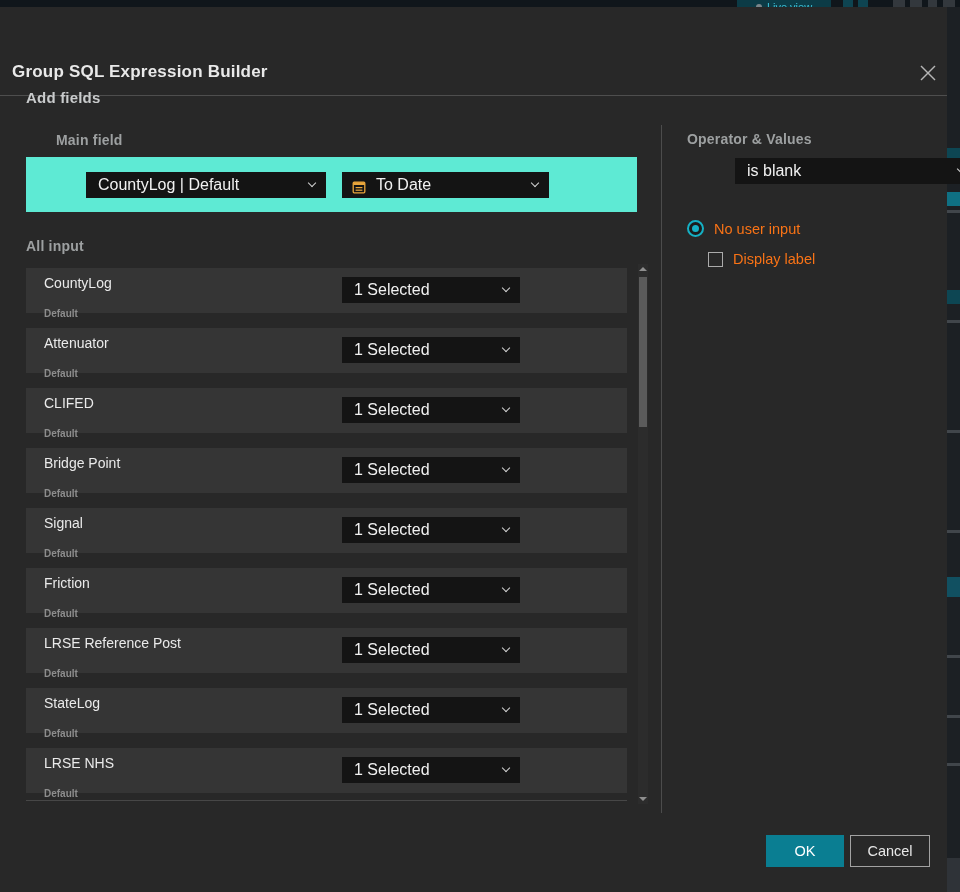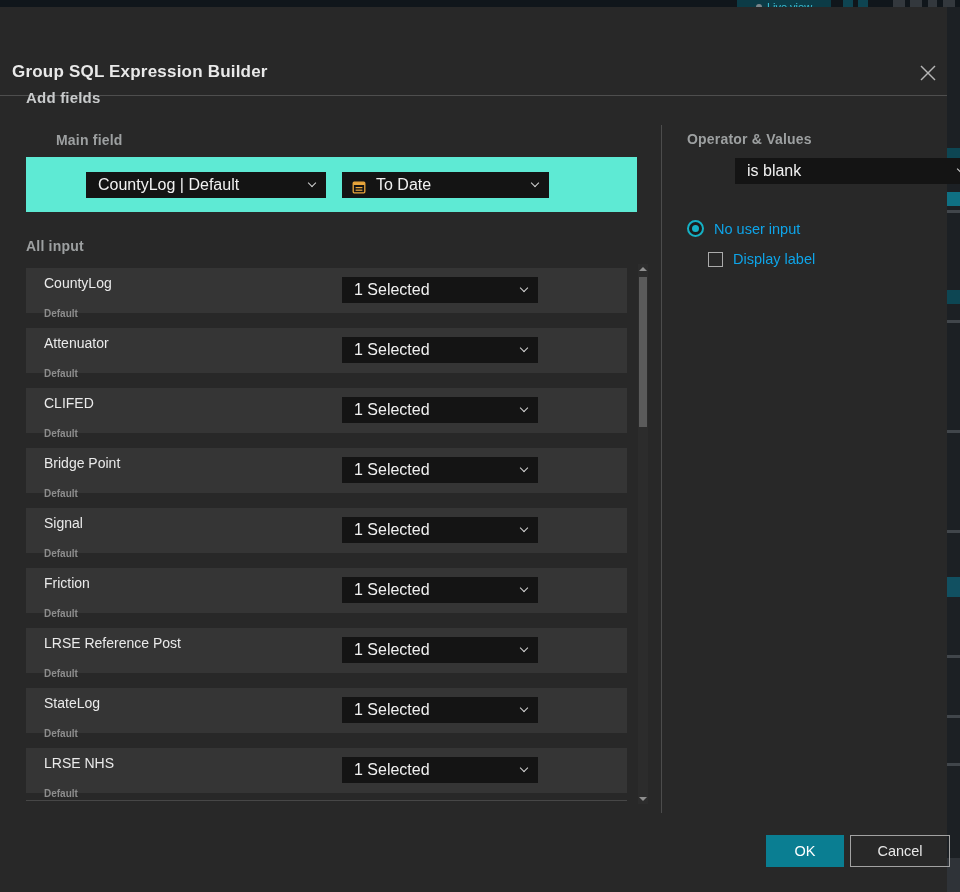--- a/index.html
+++ b/index.html
@@ -56,21 +56,21 @@
   .dd-value { left:268px; top:15px; width:207px; padding-left:34px; }
   .cal-icon { position:absolute; left:9px; top:5px; width:16px; height:16px; }
 
   
   .fields-list { position:absolute; left:26px; top:261px; width:601px; height:533px;
     overflow:hidden; border-bottom:1px solid #474747; }
   .field-row { position:relative; width:601px; height:45px; margin-bottom:15px;
     background:#353535; }
   .row-name { position:absolute; left:18px; top:7px; font-size:14px; color:#eaeaea; }
   .row-sub  { position:absolute; left:18px; top:40px; font-size:10px; color:#8d8d8d;font-weight:bold; }
-  .row-dd   { left:268px; top:9px; width:196px; }
+  .row-dd   { left:268px; top:9px; width:178px; }
 
   
   .scrollbar { position:absolute; left:638px; top:257px; width:10px; height:540px;
     background:#2c2c2c; }
   .sb-arrow { position:absolute; left:1px; width:0; height:0;
     border-left:4px solid transparent; border-right:4px solid transparent; }
   .sb-up   { top:3px;    border-bottom:4px solid #8f8f8f; }
   .sb-down { bottom:3px; border-top:4px solid #8f8f8f; }
   .sb-thumb { position:absolute; left:1px; top:13px; width:8px; height:150px;
     background:#5b5b5b; }
@@ -79,31 +79,31 @@
     background:#4c4c4c; }
 
   
   .dd-operator { left:687px; top:151px; width:240px; }
   .radio-row { position:absolute; left:687px; top:213px; display:flex;
     align-items:center; gap:10px; cursor:pointer; }
   .radio { width:17px; height:17px; border-radius:50%; border:2.5px solid #15b1c5;
     background:#1c1c1c; position:relative; flex:0 0 auto; }
   .radio.selected::after { content:""; position:absolute; left:2.5px; top:2.5px;
     width:7px; height:7px; border-radius:50%; background:#15b1c5; }
-  .choice-label { font-size:14.5px; color:#0ea5e9; }
+  .choice-label { font-size:14.5px; color:#f97316; }
   .checkbox-row { position:absolute; left:708px; top:244px; display:flex;
     align-items:center; gap:10px; cursor:pointer; }
   .checkbox { width:15px; height:15px; border:1.5px solid #ababab;
     background:transparent; flex:0 0 auto; }
 
   
   .btn { position:absolute; top:828px; height:32px; font-size:14.5px;
     font-family:"Liberation Sans", sans-serif; cursor:pointer; }
   .ok-btn { left:766px; width:78px; background:#0a7e92; color:#ffffff; border:none; }
-  .cancel-btn { left:850px; width:100px; background:transparent; color:#e8e8e8;
+  .cancel-btn { left:850px; width:80px; background:transparent; color:#e8e8e8;
     border:1px solid #a2a2a2; }
 </style>
 </head>
 <body>
 
 <div class="top-strip">
   <div class="live-chip"><span class="live-dot"></span><span>Live view</span></div>
   <div class="strip-frag" style="left:843px; width:10px; background:#0e4451;"></div>
   <div class="strip-frag" style="left:858px; width:10px; background:#0e4451;"></div>
   <div class="strip-frag" style="left:893px; width:12px; background:#33383d;"></div>

